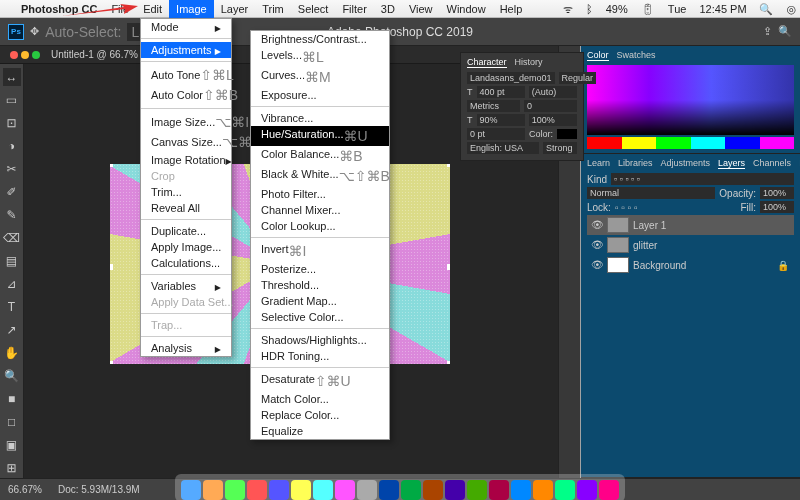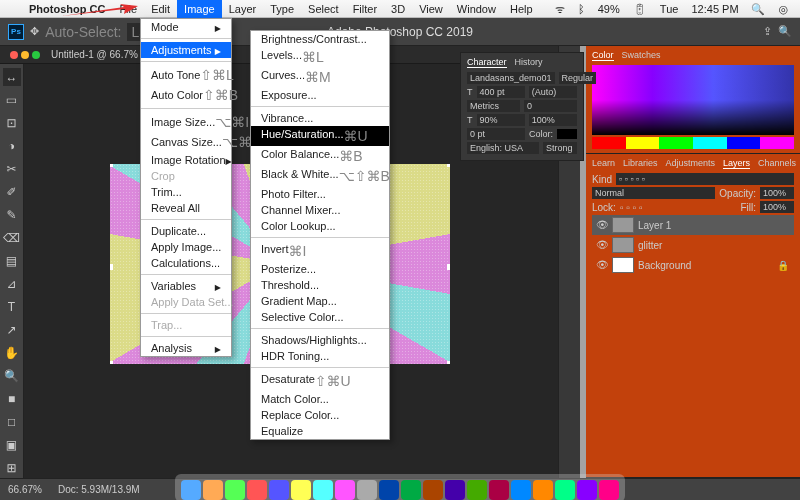--- a/index.html
+++ b/index.html
@@ -1,18 +1,18 @@
 <!DOCTYPE html>
 <html><head>
 <meta charset="utf-8">
 <style>
   * { margin: 0; padding: 0; box-sizing: border-box; font-family: -apple-system, "Helvetica Neue", Arial, sans-serif; }
   body { width: 800px; height: 500px; background: #323232; overflow: hidden; position: relative; font-size: 11px; color: #ccc; }
   
-  .mac-menubar { height: 18px; background: linear-gradient(#f8f8f8,#eaeaea); display: flex; align-items: center; padding: 0 12px; color: #222; border-bottom: 1px solid #bbb; }
+  .mac-menubar { height: 18px; background: linear-gradient(#f8f8f8,#eaeaea); display: flex; align-items: center; padding: 0 4px; color: #222; border-bottom: 1px solid #bbb; }
   .mac-menubar .apple { margin-right: 10px; }
   .mac-menubar .mitem { padding: 0 7px; height: 18px; display: flex; align-items: center; }
   .mac-menubar .mitem.active { background: #0a6cff; color: #fff; }
   .mac-menubar .spacer { flex: 1; }
   .mac-menubar .status span { margin-left: 10px; }
   
   .app-toolbar { height: 28px; background: #424242; display: flex; align-items: center; padding: 0 8px; gap: 6px; border-bottom: 1px solid #222; }
   .ps-logo { width: 16px; height: 16px; background: #001e36; border:1px solid #31a8ff; color:#31a8ff; font-size:8px; display:flex; align-items:center; justify-content:center; font-weight:bold; }
   .doc-tab { height: 18px; background: #2b2b2b; display: flex; align-items: center; padding: 0 10px; border-bottom: 1px solid #1a1a1a; font-size: 10px; }
   .doc-tab .dot { width:8px; height:8px; border-radius:50%; margin-right:3px; } .dr{background:#ff5f57}.dy{background:#febc2e}.dg{background:#28c840}
@@ -21,21 +21,21 @@
   .tools { position:absolute; top:64px; bottom:22px; left:0; width:24px; background:#424242; display:flex; flex-direction:column; align-items:center; padding-top:4px; gap:5px; border-right:1px solid #222; }
   .tool { width:18px; height:18px; display:flex; align-items:center; justify-content:center; font-size:12px; color:#ccc; }
   .tool.sel { background:#2b2b2b; }
   
   .canvas-wrap { position:absolute; top:64px; left:24px; right:220px; bottom:22px; background:#262626; }
   .canvas { position:absolute; top:100px; left:86px; width:340px; height:200px; background:#777; overflow:hidden; }
   .canvas::before { content:""; position:absolute; inset:0; background: repeating-conic-gradient(from 0deg, #8bf 0deg 20deg, #f8b 20deg 40deg, #bf8 40deg 60deg, #fb8 60deg 80deg, #b8f 80deg 100deg); filter: contrast(3) brightness(.9); mix-blend-mode:normal; opacity:.9; }
   .canvas::after { content:""; position:absolute; inset:0; background-image: radial-gradient(#fff 1px, transparent 1px); background-size:3px 3px; opacity:.3; }
   .handle { position:absolute; width:6px; height:6px; background:#fff; }
   
-  .panels { position:absolute; top:46px; right:0; width:220px; bottom:22px; background:#c2410c; display:flex; flex-direction:column; border-left:6px solid #a3a3a3; font-size:10px; }
+  .panels { position:absolute; top:46px; right:0; width:220px; bottom:22px; background:#0c4a6e; display:flex; flex-direction:column; border-left:1px solid #a3a3a3; font-size:10px; }
   .panel { border-bottom:1px solid #222; padding:4px 6px; }
   .panel .tabs { display:flex; gap:8px; margin-bottom:4px; font-size:9px; }
   .panel .tabs span.active { color:#fff; border-bottom:1px solid #fff; }
   .swatch-grad { height:70px; background: linear-gradient(to right, #f0f 0%, #80f 30%, #55f 60%, #33a 100%), linear-gradient(to bottom, #fff 0%, transparent 50%, #000 100%); background-blend-mode: multiply; position:relative; }
   .swatch-bar { display:flex; margin-top:2px; }
   .swatch-cell { flex:1; height:12px; }
   .char-row { display:flex; align-items:center; gap:4px; margin:2px 0; }
   .char-row .mini { background:#2b2b2b; flex:1; padding:1px 3px; font-size:9px; }
   .layers-list .layer { display:flex; align-items:center; padding:2px 4px; gap:4px; }
   .layers-list .layer.sel { background:#4a6; background:#5a5a5a; }
@@ -66,21 +66,21 @@
 </head>
 <body>
 
 <div class="mac-menubar">
   <span class="apple"></span>
   <span class="mitem" style="font-weight:bold">Photoshop CC</span>
   <span class="mitem">File</span>
   <span class="mitem">Edit</span>
   <span class="mitem active">Image</span>
   <span class="mitem">Layer</span>
-  <span class="mitem">Type</span>
+  <span class="mitem">Trim</span>
   <span class="mitem">Select</span>
   <span class="mitem">Filter</span>
   <span class="mitem">3D</span>
   <span class="mitem">View</span>
   <span class="mitem">Window</span>
   <span class="mitem">Help</span>
   <span class="spacer"></span>
   <div class="status">
     <span>ᯤ</span>
     <span>ᛒ</span>

